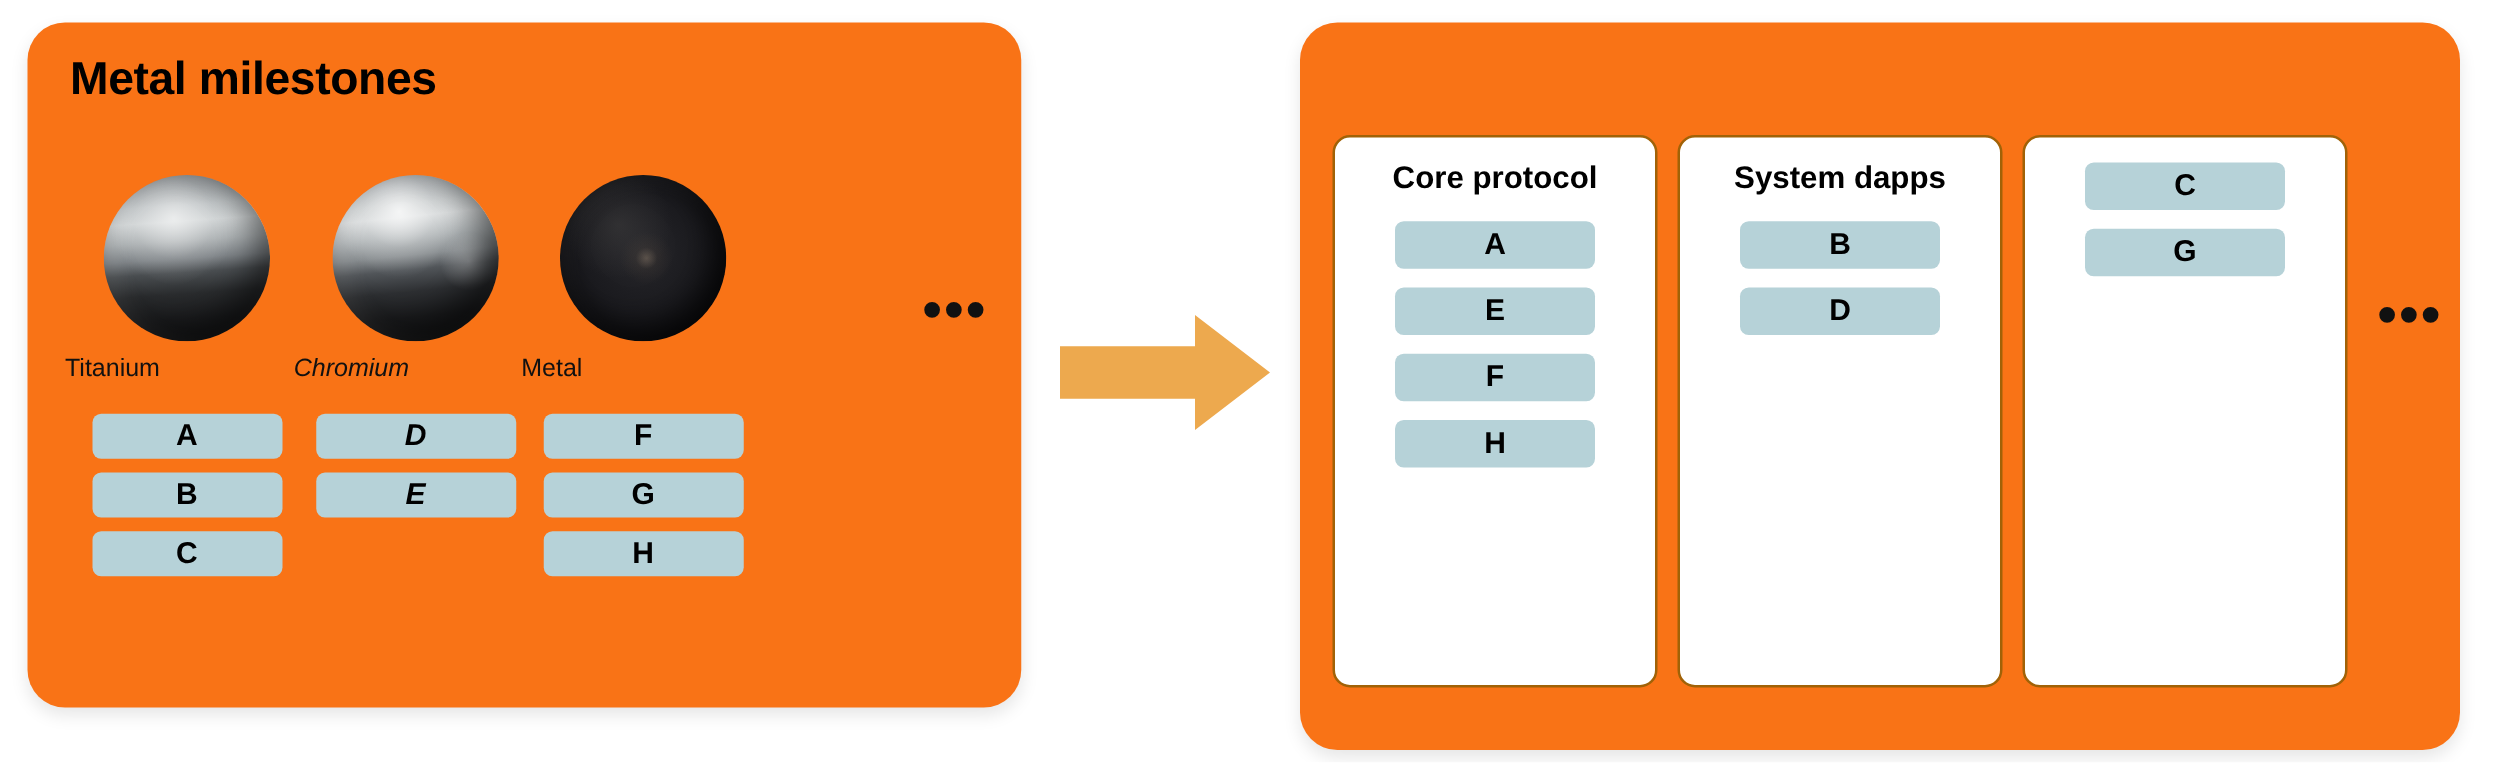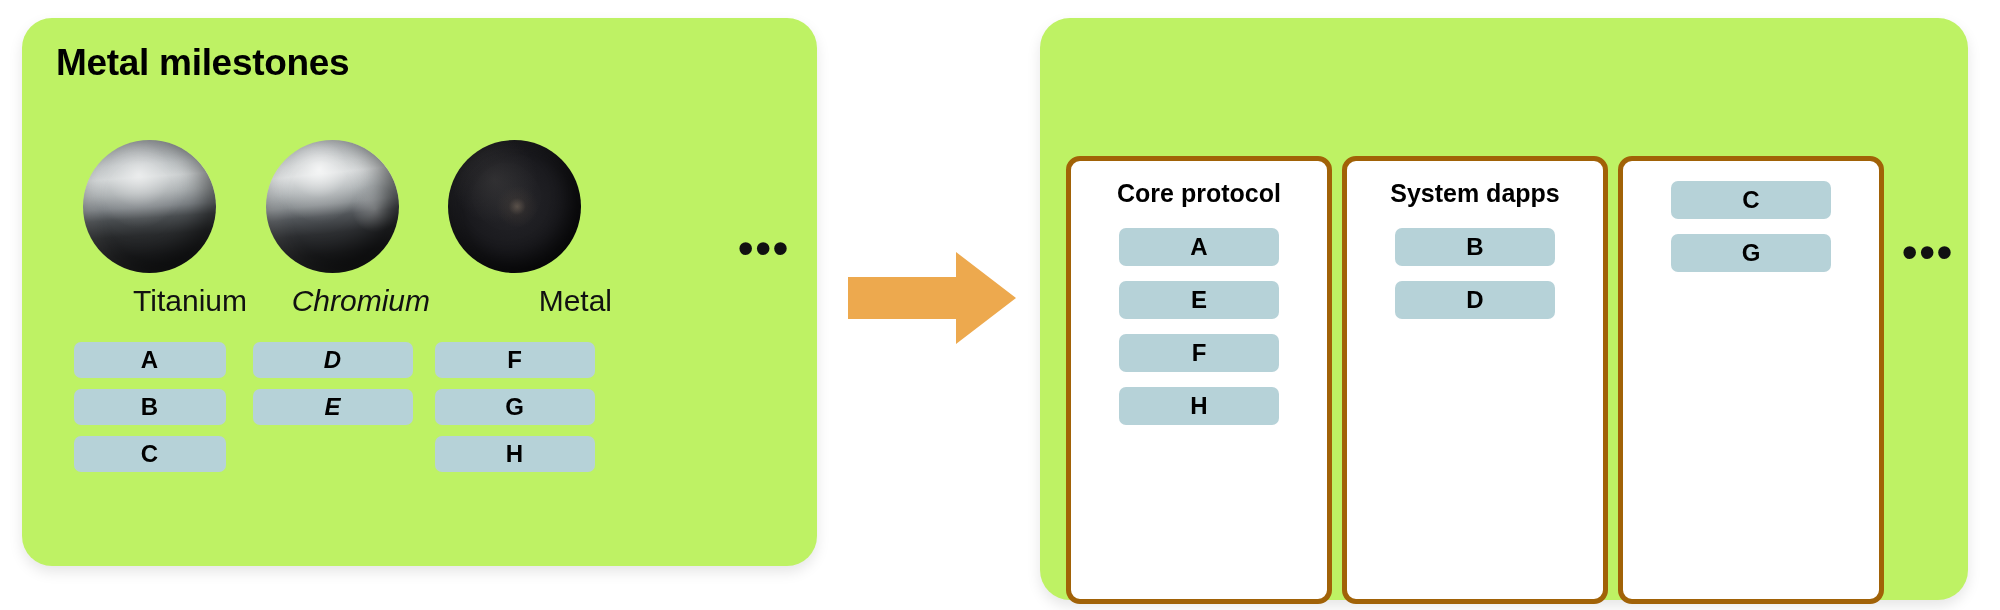--- a/index.html
+++ b/index.html
@@ -12,21 +12,21 @@
     position: relative;
     width: 2000px;
     height: 610px;
     background: #ffffff;
     overflow: hidden;
   }
 
   
   .panel {
     position: absolute;
-    background: #bef264;
+    background: #f97316;
     border-radius: 30px;
     box-shadow: 0 6px 14px rgba(0,0,0,0.10);
   }
   #left-panel {
     left: 22px;
     top: 18px;
     width: 795px;
     height: 548px;
   }
   #left-title {
@@ -86,22 +86,22 @@
     background:
       radial-gradient(circle at 52% 50%, rgba(150,130,110,0.45) 0%, rgba(90,76,64,0.18) 9%, rgba(0,0,0,0) 22%),
       radial-gradient(circle at 35% 30%, rgba(90,88,86,0.30) 0%, rgba(0,0,0,0) 34%),
       radial-gradient(circle at 50% 48%, #26262a 0%, #1b1b1f 48%, #111114 76%, #0a0a0c 100%);
     box-shadow: inset -8px -10px 26px rgba(0,0,0,0.75),
                 inset 6px 5px 16px rgba(255,255,255,0.05);
   }
 
   .metal-label {
     width: 195px;
-    text-align: right;
-    font-size: 30px;
+    text-align: left;
+    font-size: 20px;
     color: #111111;
     margin-top: 8px;
     white-space: nowrap;
   }
 
   .badge-stack {
     margin-top: 24px;
     display: flex;
     flex-direction: column;
     align-items: center;
@@ -161,23 +161,22 @@
     color: #000000;
     letter-spacing: -0.3px;
     white-space: nowrap;
   }
   .group-card {
     position: absolute;
     top: 90px;
     width: 256px;
     height: 438px;
     background: #ffffff;
-    border: 5px solid #a16207;
+    border: 2px solid #a16207;
     border-radius: 14px;
-    margin-top: 48px;
   }
   #group-card-0 { left: 26px; }
   #group-card-1 { left: 302px; }
   #group-card-2 { left: 578px; }
 
   .group-title {
     margin-top: 18px;
     text-align: center;
     font-size: 25px;
     font-weight: bold;

